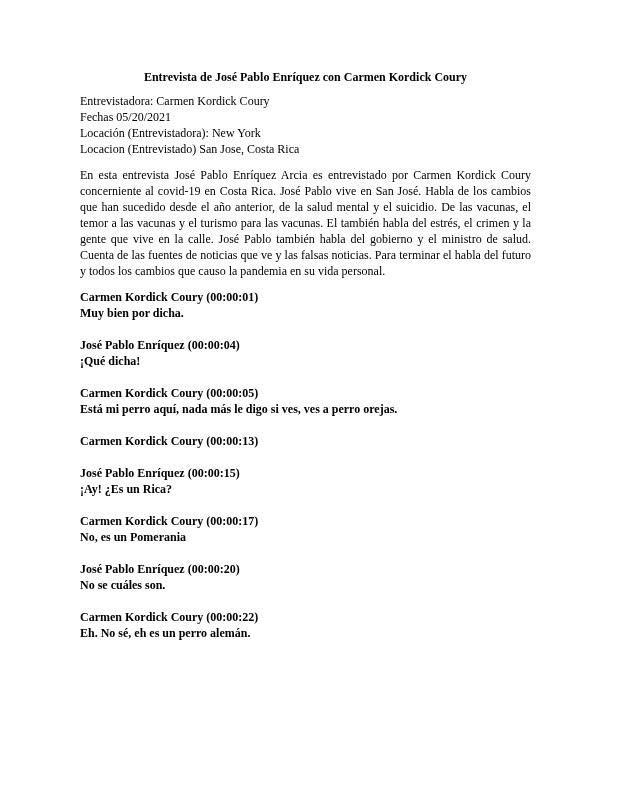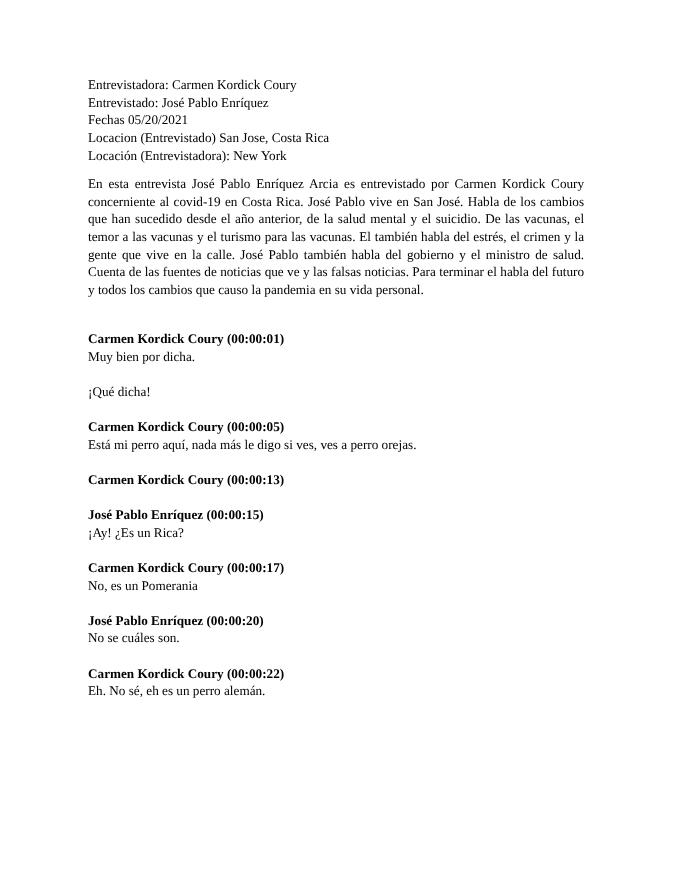--- a/index.html
+++ b/index.html
@@ -34,51 +34,52 @@
     margin-bottom: 8px;
     line-height: 16px;
   }
   .metadata {
     margin-bottom: 10px;
   }
   .meta-line { line-height: 16px; }
   .b { font-weight: normal; }
   .summary {
     text-align: justify;
-    margin-bottom: 29px;
+    margin-bottom: 10px;
   }
   .turn { margin-bottom: 16px; }
   .speaker { font-weight: bold; }
-  .line { font-weight: normal; }
+  .line { font-weight: bold; }
 </style>
 </head>
 <body>
 
 <div class="page">
   <div class="content">
 
+    <h1 class="title">Entrevista de José Pablo Enríquez con Carmen Kordick Coury</h1>
 
     <div class="metadata">
       <div class="meta-line"><span class="b">Entrevistadora:</span> <span>Carmen Kordick Coury</span></div>
-      <div class="meta-line"><span class="b">Entrevistado:</span> <span>José Pablo Enríquez</span></div>
       <div class="meta-line"><span class="b">Fechas</span> <span>05/20/2021</span></div>
+      <div class="meta-line"><span class="b">Locación (Entrevistadora):</span> <span>New York</span></div>
       <div class="meta-line"><span class="b">Locacion (Entrevistado)</span> <span>San Jose, Costa Rica</span></div>
-      <div class="meta-line"><span class="b">Locación (Entrevistadora):</span> <span>New York</span></div>
     </div>
 
     <p class="summary">En esta entrevista José Pablo Enríquez Arcia es entrevistado por Carmen Kordick Coury concerniente al covid-19 en Costa Rica. José Pablo vive en San José. Habla de los cambios que han sucedido desde el año anterior, de la salud mental y el suicidio. De las vacunas, el temor a las vacunas y el turismo para las vacunas. El también habla del estrés, el crimen y la gente que vive en la calle. José Pablo también habla del gobierno y el ministro de salud. Cuenta de las fuentes de noticias que ve y las falsas noticias. Para terminar el habla del futuro y todos los cambios que causo la pandemia en su vida personal.</p>
 
     <div class="dialogue">
 
       <div class="turn">
         <p class="speaker"><span>Carmen Kordick Coury</span> <span>(00:00:01)</span></p>
         <p class="line">Muy bien por dicha.</p>
       </div>
 
       <div class="turn">
+        <p class="speaker"><span>José Pablo Enríquez</span> <span>(00:00:04)</span></p>
         <p class="line">¡Qué dicha!</p>
       </div>
 
       <div class="turn">
         <p class="speaker"><span>Carmen Kordick Coury</span> <span>(00:00:05)</span></p>
         <p class="line">Está mi perro aquí, nada más le digo si ves, ves a perro orejas.</p>
       </div>
 
 
       <div class="turn">

